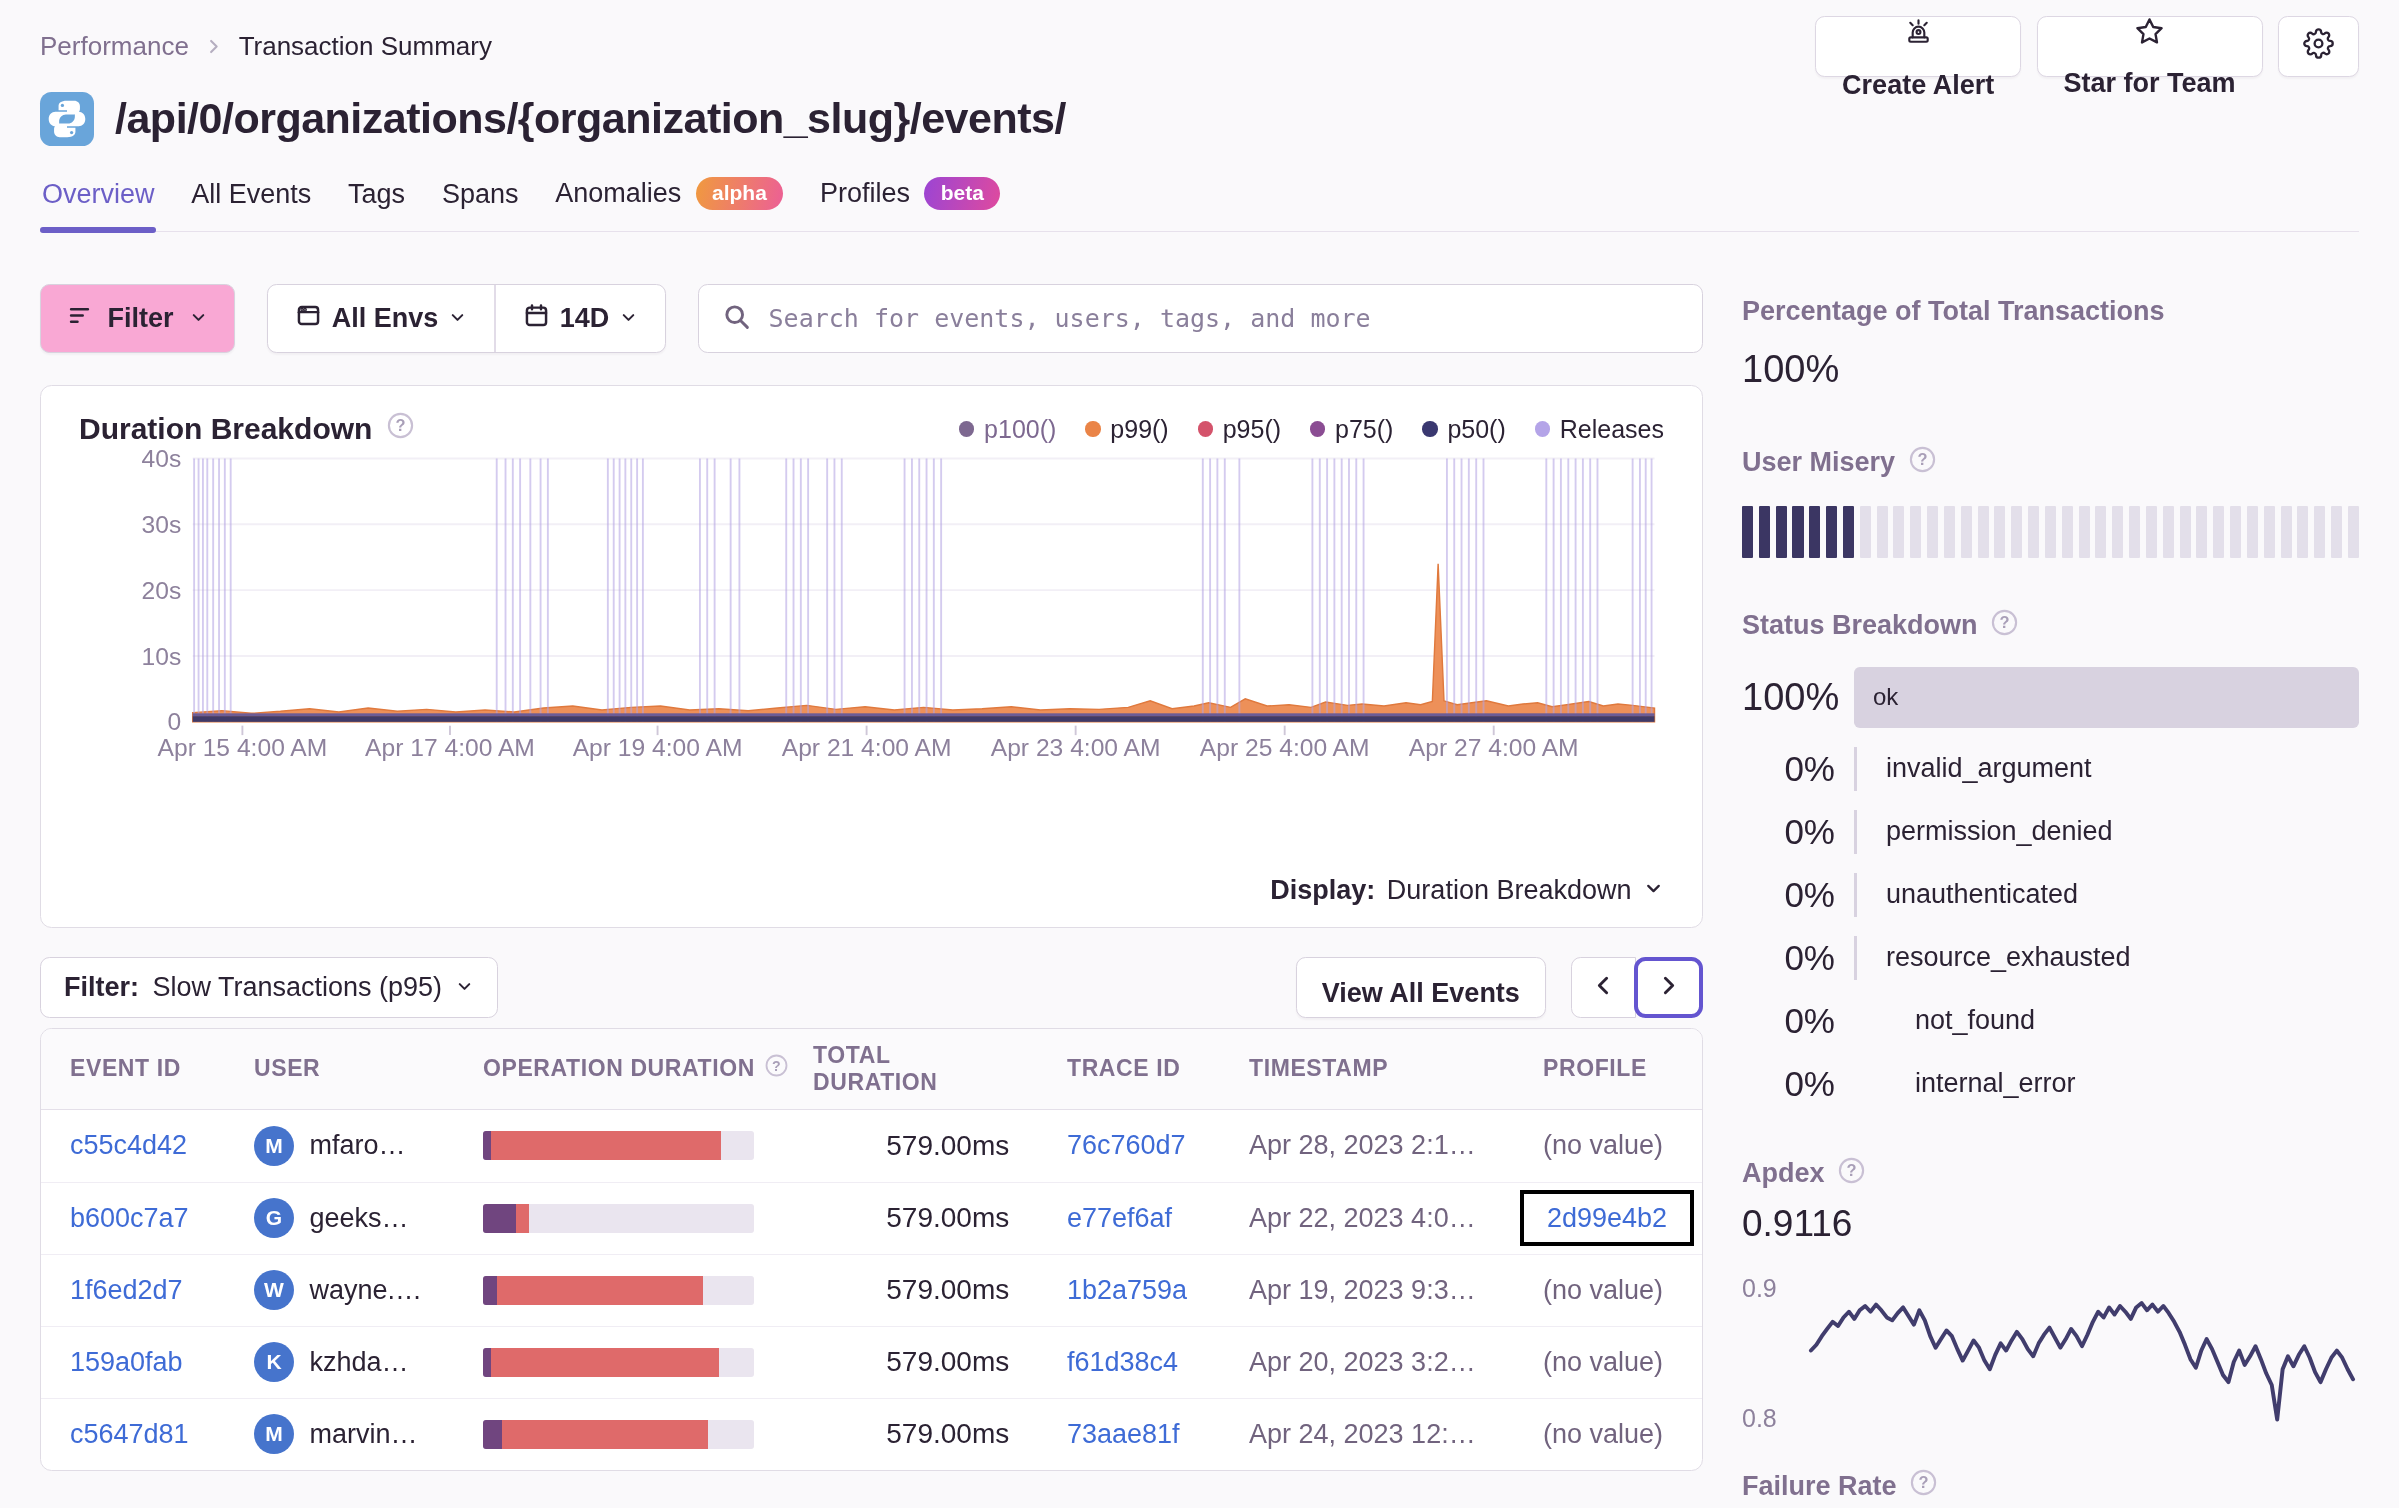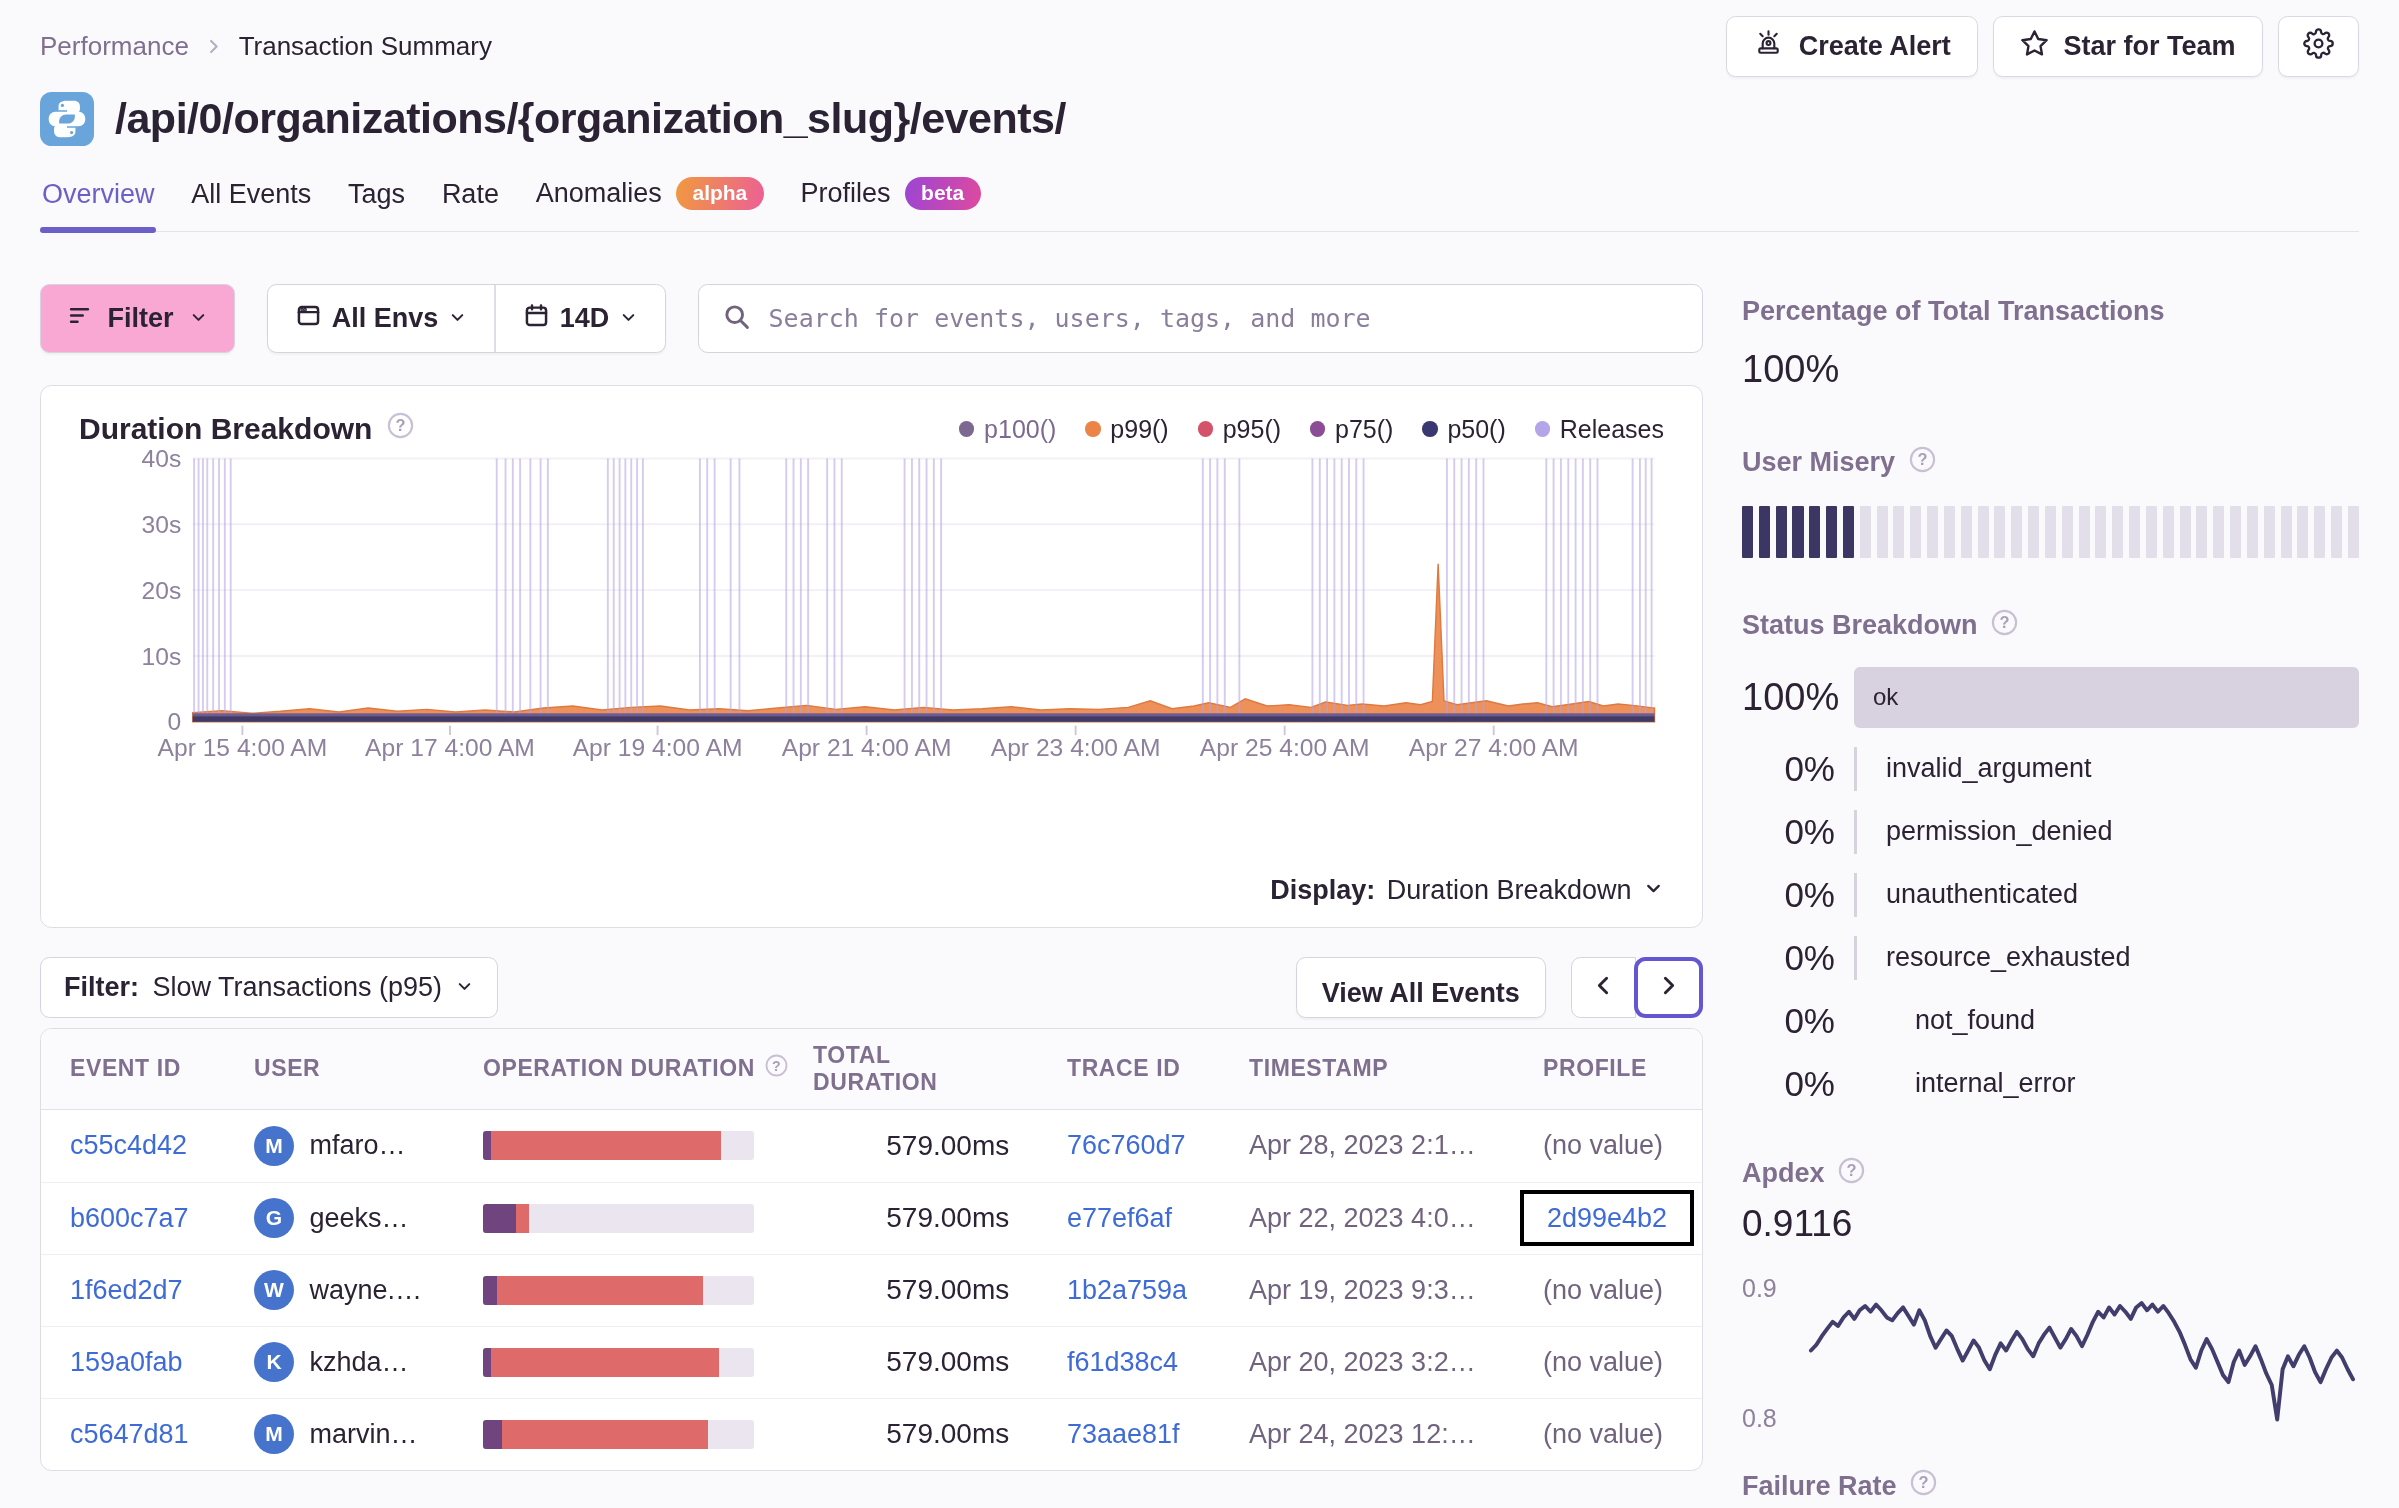--- a/index.html
+++ b/index.html
@@ -8,21 +8,21 @@
   .page { padding:15.4px 41px 0 40px; }
 
   
   .hdr-row { display:flex; justify-content:space-between; align-items:center; height:63px; }
   .crumbs { display:flex; align-items:center; gap:15.4px; font-size:26px; }
   .crumb-dim { color:#80708f; }
   .crumb-sep { color:#b5aec0; display:flex; }
   .hdr-actions { display:flex; gap:15.4px; }
   .btn { display:inline-flex; align-items:center; gap:14.4px; background:#fff; border:1.4px solid #ddd7e3;
          border-radius:9.6px; height:61px; padding:0 26px; font-size:27px; font-weight:700; color:#2b2233;
-         box-shadow:0 1.9px 1.9px rgba(43,34,51,.04); cursor:pointer; }
+         box-shadow:0 1.9px 1.9px rgba(43,34,51,.04); cursor:pointer;flex-direction:column; }
   .btn.icon-only { width:81px; justify-content:center; padding:0; }
 
   .title-row { margin-top:13.4px; display:flex; align-items:center; gap:21px; }
   .platform-icon { width:54px; height:54px; border-radius:11.5px; background:#69a5da; display:flex;
                    align-items:center; justify-content:center; flex-shrink:0; }
   .page-title { font-size:43px; font-weight:700; letter-spacing:-0.5px; }
 
   
   .tabs { margin-top:25px; display:flex; gap:33px; border-bottom:1.4px solid #e7e1ec; align-items:flex-end; }
   .tab { display:flex; align-items:center; gap:14.4px; font-size:27px; padding:5.8px 1.9px 21px;
@@ -192,21 +192,21 @@
     <div class="tab active">
         <span>Overview</span>
       </div>
     <div class="tab">
         <span>All Events</span>
       </div>
     <div class="tab">
         <span>Tags</span>
       </div>
     <div class="tab">
-        <span>Rate</span>
+        <span>Spans</span>
       </div>
     <div class="tab">
         <span>Anomalies</span>
         <span class="badge alpha">alpha</span>
       </div>
     <div class="tab">
         <span>Profiles</span>
         <span class="badge beta">beta</span>
       </div>
   </div>

